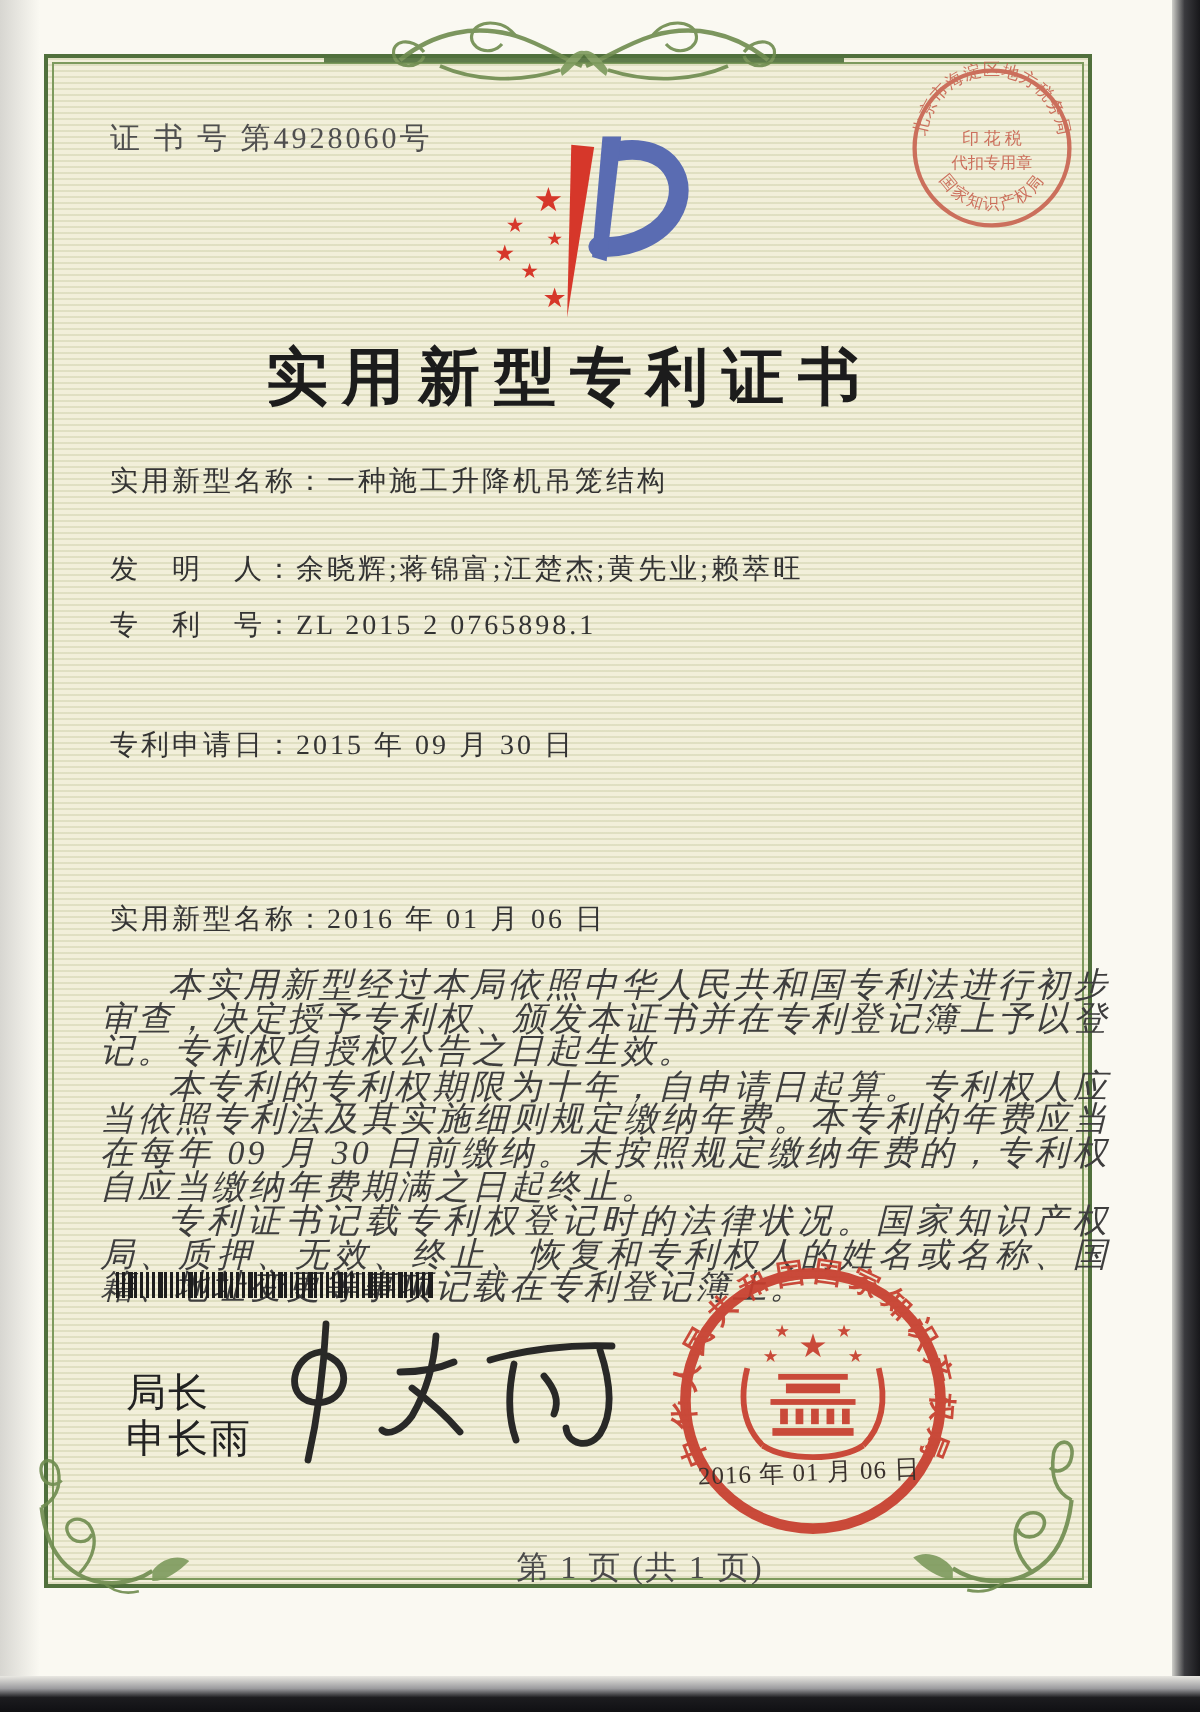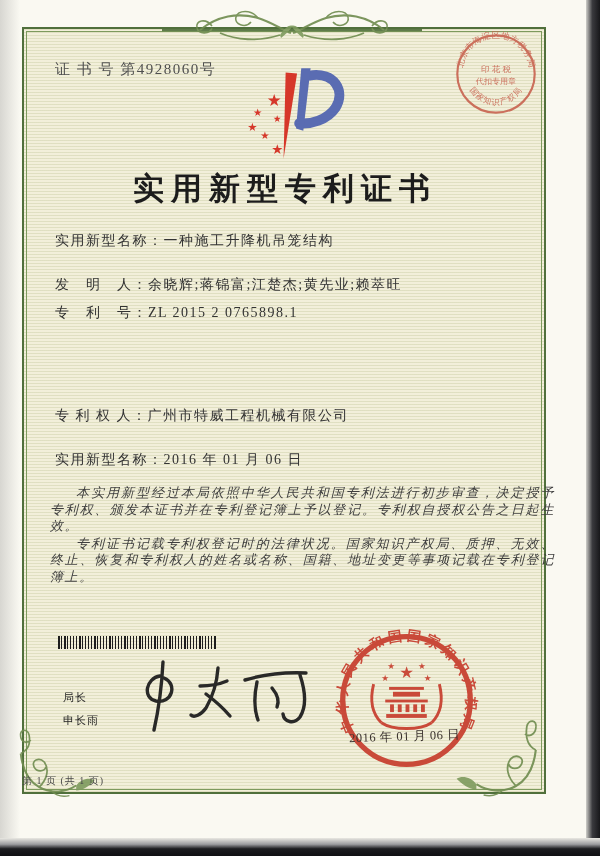--- a/index.html
+++ b/index.html
@@ -21,34 +21,34 @@
       repeating-linear-gradient(180deg, rgba(150,160,95,0.20) 0 1px, rgba(0,0,0,0) 1px 3px),
       #f2efda;}
   .frame::before{content:"";position:absolute;inset:2px;border:1px solid #7d9a5d;pointer-events:none;}
   .svg-abs{position:absolute;}
   
   .cert-no{position:absolute;left:55px;top:60px;font-size:15px;letter-spacing:1.5px;color:#4f4f4f;}
   .title{position:absolute;left:22px;top:168px;width:526px;text-align:center;
     font-size:31px;font-weight:bold;letter-spacing:7px;color:#1c1c1c;}
   .field-row{position:absolute;left:55px;width:480px;font-size:14px;letter-spacing:1.5px;color:#333;white-space:nowrap;}
   .fr0{top:232px;} .fr1{top:276px;} .fr2{top:304px;} .fr3{top:364px;} .fr4{top:407px;} .fr5{top:451px;}
-  .body-text{position:absolute;left:50px;top:485px;width:505px;font-size:13px;
+  .body-text{position:absolute;left:50px;top:485px;width:505px;font-size:17px;
     line-height:16.6px;letter-spacing:1.6px;color:#3e3e3e;text-align:justify;
     font-style:italic;}
   .body-text p{margin:0 0 1px 0;text-indent:2em;}
   .barcode{position:absolute;left:58px;top:636px;width:159px;height:13px;
     background:
      repeating-linear-gradient(90deg,#1d1d1d 0 1.5px,rgba(0,0,0,0) 1.5px 3px),
      repeating-linear-gradient(90deg,#1d1d1d 0 1px,rgba(0,0,0,0) 1px 7.5px);}
   .signer{position:absolute;left:63px;top:686px;font-family:"Liberation Sans",sans-serif;
-    font-size:11px;color:#222;line-height:23px;letter-spacing:1px;}
+    font-size:20px;color:#222;line-height:23px;letter-spacing:1px;}
   .seal-date{position:absolute;left:349px;top:728px;width:130px;font-size:12.5px;
     letter-spacing:0.5px;color:#3a322e;transform:rotate(-2deg);z-index:32;white-space:nowrap;}
-  .footer{position:absolute;left:22px;top:774px;width:526px;text-align:left;
-    font-size:10px;letter-spacing:1px;color:#4a4a4a;}
+  .footer{position:absolute;left:22px;top:774px;width:526px;text-align:center;
+    font-size:16px;letter-spacing:1px;color:#4a4a4a;padding-left:35px;}
   .flourish{opacity:0.9;}
 </style>
 </head>
 <body>
 
 <div class="paper">
 
   <div class="frame"></div>
 
   <svg class="svg-abs flourish" style="left:160px;top:3px;width:264px;height:46px;" viewBox="0 0 260 46">
@@ -113,25 +113,26 @@
     </text>
     <text x="50" y="48" fill="#c75f4c" font-size="9.5" text-anchor="middle">印 花 税</text>
     <text x="50" y="61" fill="#c75f4c" font-size="9" text-anchor="middle">代扣专用章</text>
   </svg>
 
   <div class="title">实用新型专利证书</div>
 
   <div class="field-row fr0"><span>实用新型名称：</span><span>一种施工升降机吊笼结构</span></div>
   <div class="field-row fr1"><span>发　明　人：</span><span>余晓辉;蒋锦富;江楚杰;黄先业;赖萃旺</span></div>
   <div class="field-row fr2"><span>专　利　号：</span><span>ZL 2015 2 0765898.1</span></div>
-  <div class="field-row fr4"><span>专 利 权 人：</span><span>广州市特威工程机械有限公司</span></div>
+  <div class="field-row fr3"><span>专利申请日：</span><span>2015 年 09 月 30 日</span></div>
   <div class="field-row fr5"><span>实用新型名称：</span><span>2016 年 01 月 06 日</span></div>
 
   <div class="body-text">
     <p>本实用新型经过本局依照中华人民共和国专利法进行初步审查，决定授予专利权、颁发本证书并在专利登记簿上予以登记。专利权自授权公告之日起生效。</p>
+    <p>本专利的专利权期限为十年，自申请日起算。专利权人应当依照专利法及其实施细则规定缴纳年费。本专利的年费应当在每年 09 月 30 日前缴纳。未按照规定缴纳年费的，专利权自应当缴纳年费期满之日起终止。</p>
     <p>专利证书记载专利权登记时的法律状况。国家知识产权局、质押、无效、终止、恢复和专利权人的姓名或名称、国籍、地址变更等事项记载在专利登记簿上。</p>
   </div>
 
   <div class="barcode"></div>
 
   <div class="signer">
     <div>局长</div>
     <div>申长雨</div>
   </div>
 

